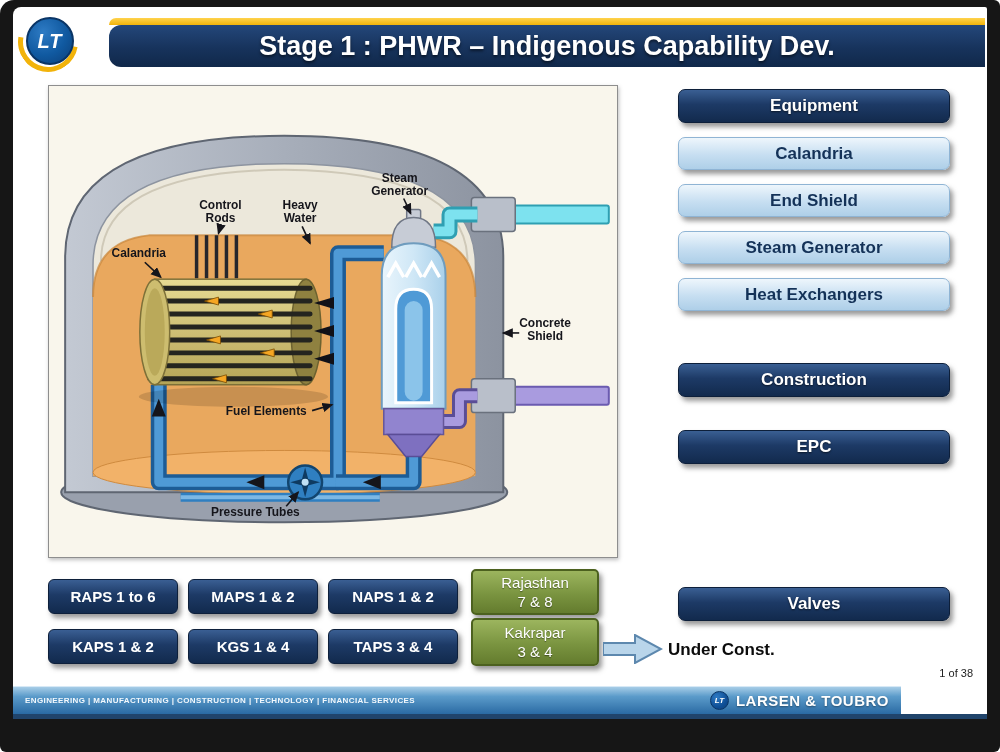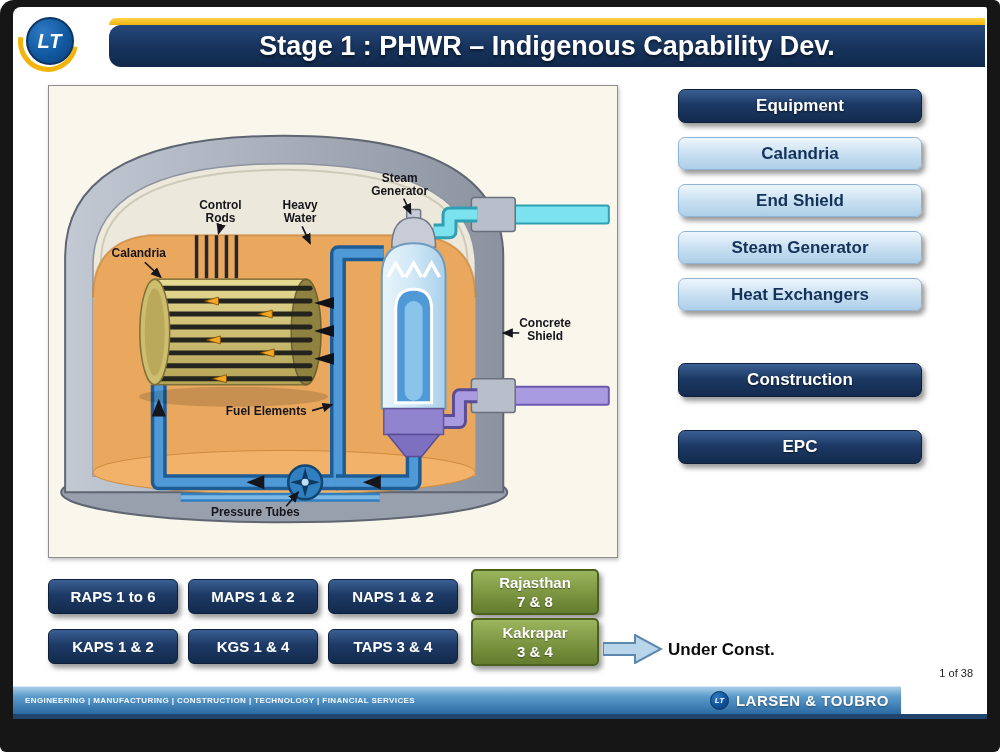--- a/index.html
+++ b/index.html
@@ -30,37 +30,37 @@
               font-size:27px;font-weight:bold;text-shadow:0 2px 3px rgba(0,0,0,.55);white-space:nowrap;}
 
   
   .diagram-panel{position:absolute;left:35px;top:78px;width:570px;height:473px;
                  background:#f9f6ec;border:1px solid #8e8e8e;box-shadow:1px 2px 4px rgba(0,0,0,.25);}
   .diagram-panel svg{display:block;}
   .dlabel{font:bold 12px "Liberation Sans",sans-serif;fill:#15151b;}
   .leader{stroke:#15151b;stroke-width:1.6;fill:none;marker-end:url(#arr);}
 
   
-  .btn{position:absolute;left:665px;width:244px;height:34px;border-radius:7px;
+  .btn{position:absolute;left:665px;width:272px;height:34px;border-radius:7px;
        display:flex;align-items:center;justify-content:center;font-weight:bold;font-size:17px;
        box-shadow:3px 4px 5px rgba(70,70,70,.55);cursor:pointer;white-space:nowrap;}
   .btn-navy{background:linear-gradient(180deg,#3a5f93 0%,#1d3a66 45%,#122a4d 100%);
             color:#ffffff;border:1px solid #0d1f3a;text-shadow:0 1px 2px rgba(0,0,0,.6);}
   .btn-light{background:linear-gradient(180deg,#eef6fc 0%,#c6def1 55%,#aecfe8 100%);
              color:#143258;border:1px solid #8fb4d4;height:33px;}
 
   
   .plant{position:absolute;width:130px;height:35px;border-radius:6px;
          background:linear-gradient(180deg,#3a5f93 0%,#1d3a66 45%,#122a4d 100%);
          border:1px solid #0d1f3a;color:#ffffff;font-weight:bold;font-size:15px;
          display:flex;align-items:center;justify-content:center;
          box-shadow:3px 4px 5px rgba(70,70,70,.55);cursor:pointer;white-space:nowrap;}
   .plant-green{position:absolute;left:458px;width:128px;border-radius:5px;
          background:linear-gradient(180deg,#9cb55e 0%,#7a9440 55%,#647c2e 100%);
-         border:2px solid #4c611f;color:#ffffff;font-weight:bold;font-size:15px;line-height:1.3;
+         border:2px solid #4c611f;color:#ffffff;font-weight:normal;font-size:15px;line-height:1.3;
          display:flex;flex-direction:column;align-items:center;justify-content:center;
          box-shadow:3px 4px 5px rgba(70,70,70,.55);cursor:pointer;text-shadow:0 1px 1px rgba(0,0,0,.4);}
   .uc-arrow{position:absolute;left:590px;top:627px;}
   .under-const{position:absolute;left:655px;top:633px;font-weight:bold;font-size:17px;color:#0c0c0c;}
   .page-indicator{position:absolute;right:14px;top:660px;font-size:11px;color:#1c1c1c;}
 
   
   .footer{position:absolute;left:0;bottom:0;width:888px;height:28px;
           background:linear-gradient(180deg,#a7cde7 0%,#5b9bca 35%,#2a6aa3 100%);
           border-top:1px solid #d7e9f6;display:flex;align-items:center;justify-content:space-between;
@@ -234,20 +234,21 @@
     </div>
 
     <div class="btn btn-navy" style="top:82px;">Equipment</div>
     <div class="btn btn-light" style="top:130px;">Calandria</div>
     <div class="btn btn-light" style="top:177px;">End Shield</div>
     <div class="btn btn-light" style="top:224px;">Steam Generator</div>
     <div class="btn btn-light" style="top:271px;">Heat Exchangers</div>
 
     <div class="btn btn-navy" style="top:356px;text-align:right;">Construction</div>
     <div class="btn btn-navy" style="top:423px;">EPC</div>
+    <div class="btn btn-navy" style="top:580px;">Valves</div>
 
     <div class="plant" style="left:35px;top:572px;">RAPS 1 to 6</div>
     <div class="plant" style="left:175px;top:572px;">MAPS 1 &amp; 2</div>
     <div class="plant" style="left:315px;top:572px;">NAPS 1 &amp; 2</div>
     <div class="plant" style="left:35px;top:622px;">KAPS 1 &amp; 2</div>
     <div class="plant" style="left:175px;top:622px;">KGS 1 &amp; 4</div>
     <div class="plant" style="left:315px;top:622px;">TAPS 3 &amp; 4</div>
 
     <div class="plant-green" style="top:562px;height:46px;">
       <span>Rajasthan</span>

